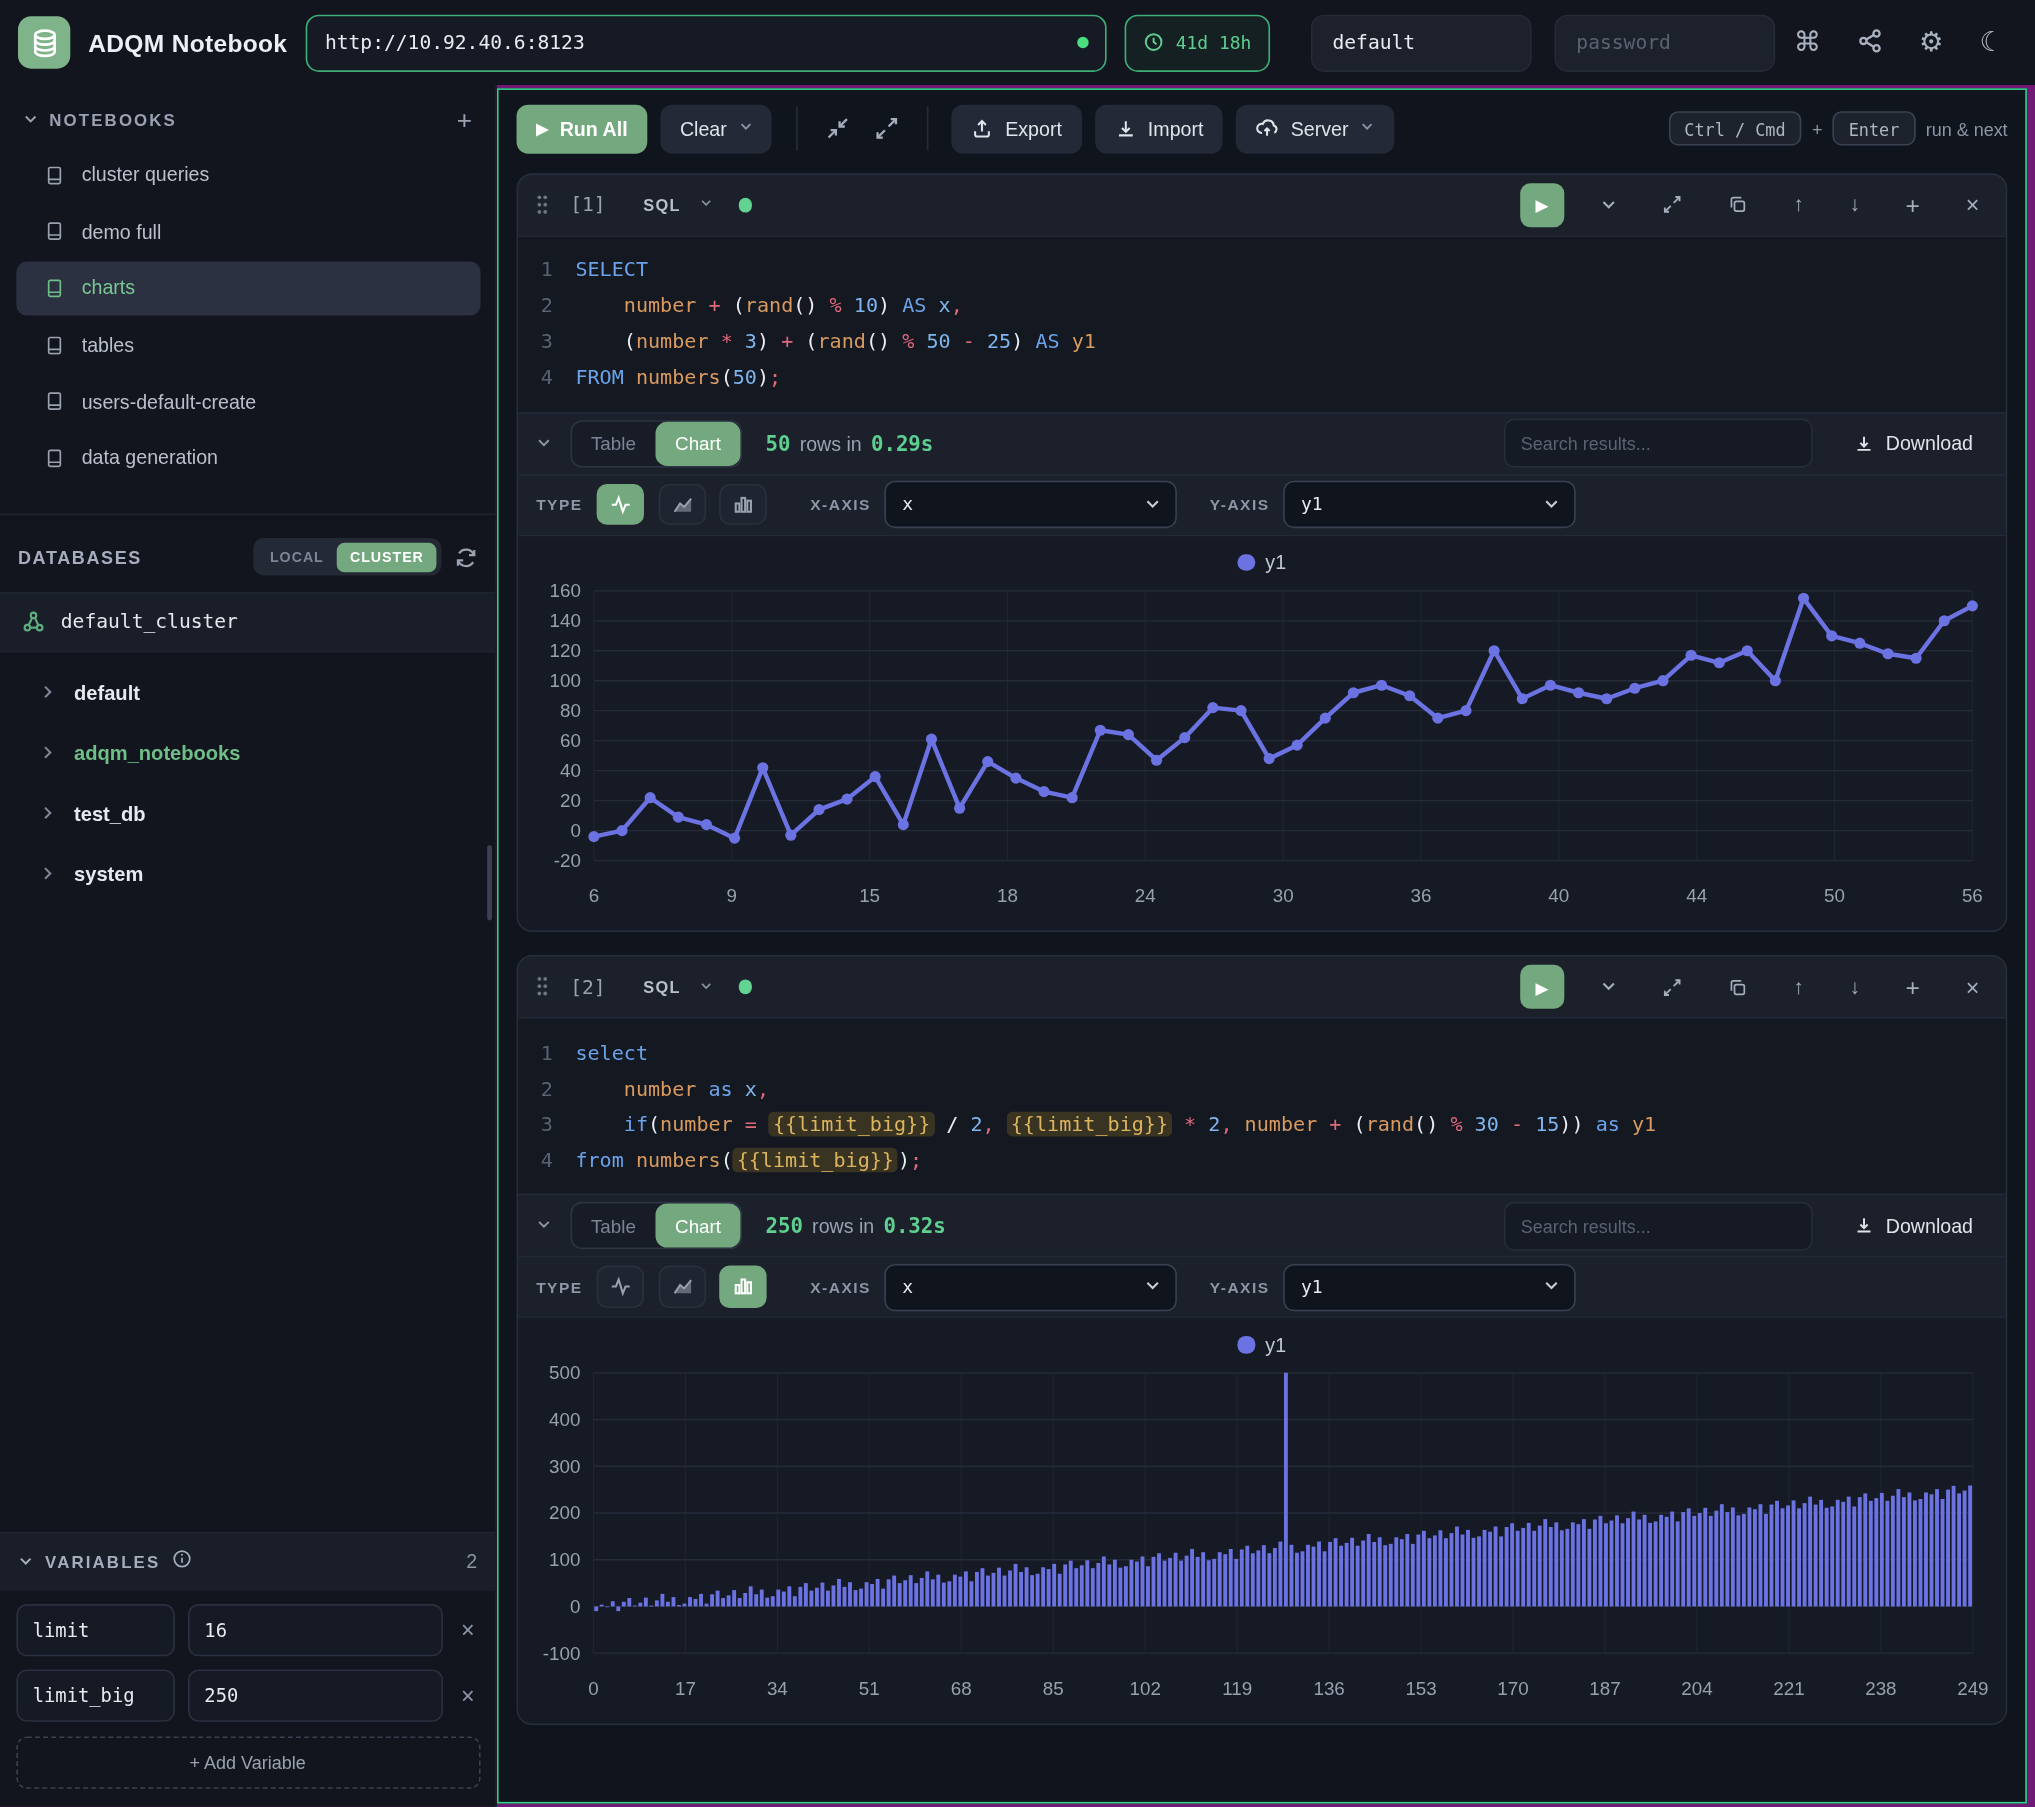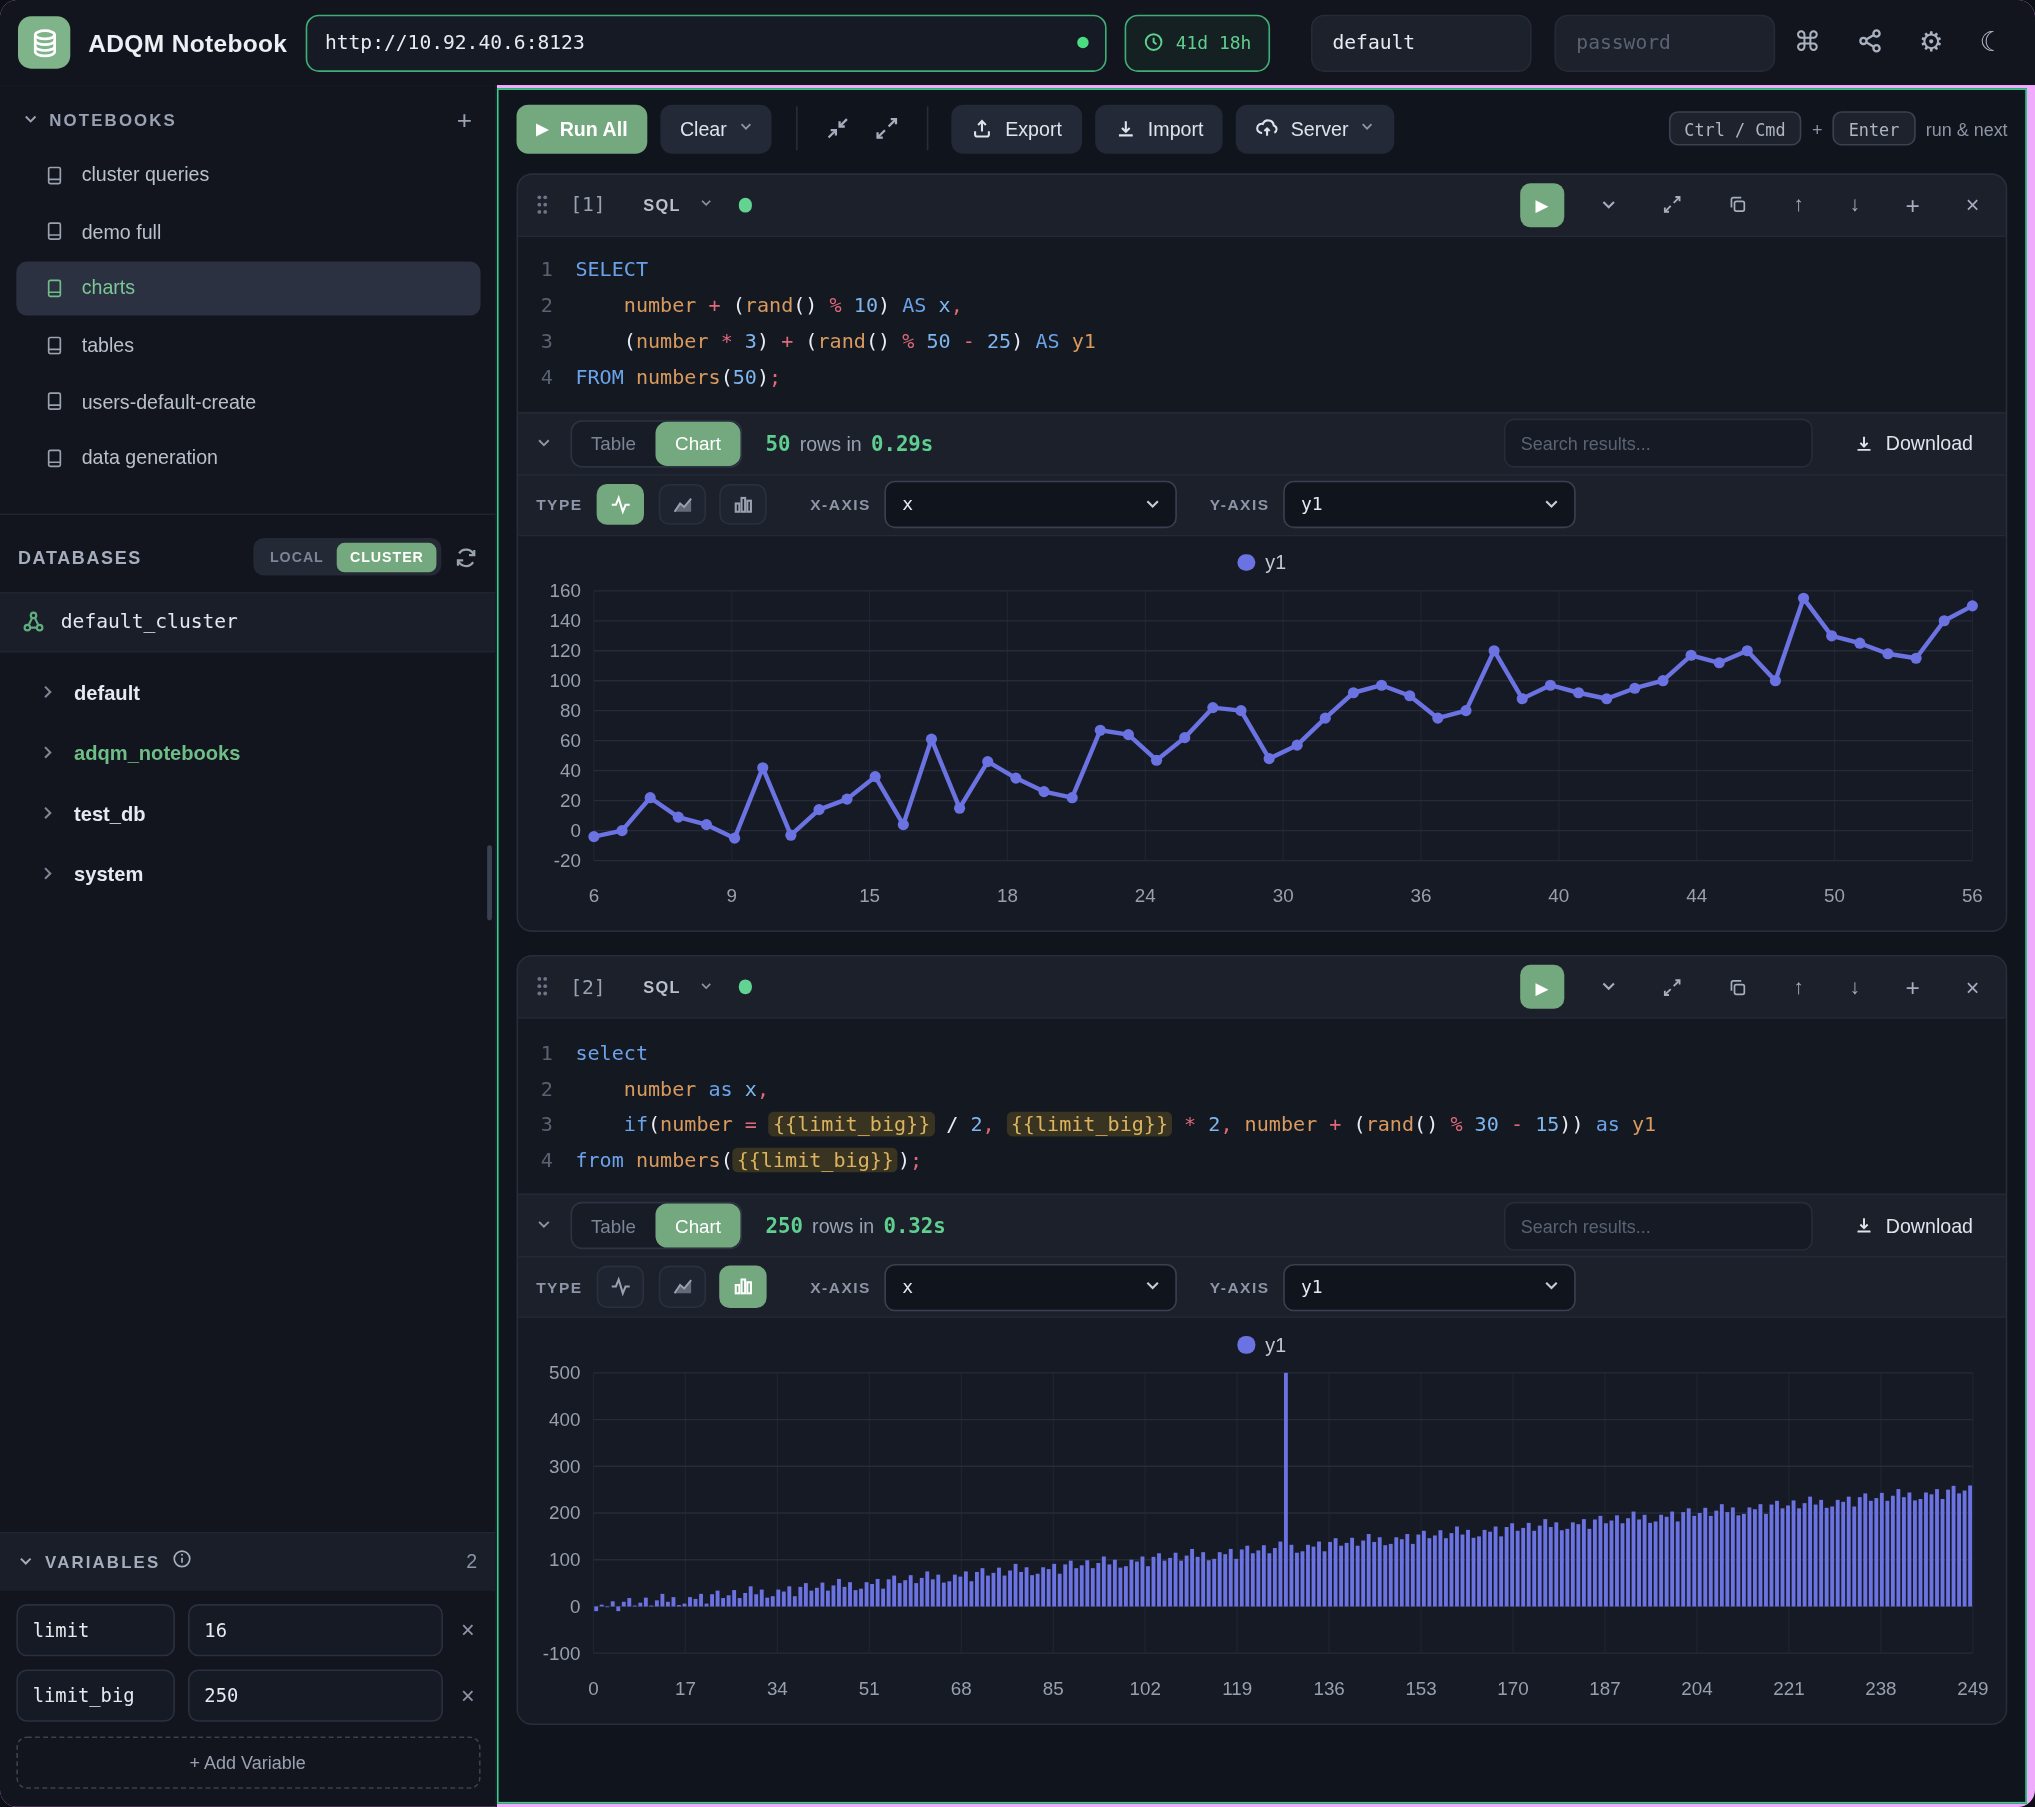--- a/index.html
+++ b/index.html
@@ -1,17 +1,17 @@
 <!DOCTYPE html>
 <html style="font-size:12.7px"><head>
 <meta charset="utf-8">
 <style>
   html,body{margin:0;padding:0;background:#0c0f15;}
   *{box-sizing:border-box;}
-  .stage{width:2035px;height:1807px;overflow:hidden;position:relative;background:#f0abfc;border-radius:17px;}
+  .stage{width:2035px;height:1807px;overflow:hidden;position:relative;background:#701a75;}
   .scale{width:1245px;height:1105px;transform:scale(1.6346,1.6351);transform-origin:0 0;
          font-family:"Liberation Sans",sans-serif;color:#dfe3ea;}
   .mono{font-family:"DejaVu Sans Mono",monospace;}
 
   
   .topbar{height:52px;background:#12151d;display:flex;align-items:center;padding:0 11px;gap:11px;}
   .logo{width:32px;height:32px;border-radius:8px;background:#7fb389;display:flex;align-items:center;justify-content:center;flex:0 0 auto;}
   .app-title{font-size:15px;font-weight:bold;color:#eceff4;letter-spacing:0.2px;white-space:nowrap;}
   .url-wrap{position:relative;width:492px;height:35px;}
   .url-input{width:100%;height:100%;background:#151a24;border:1.2px solid #3fae76;border-radius:8px;

